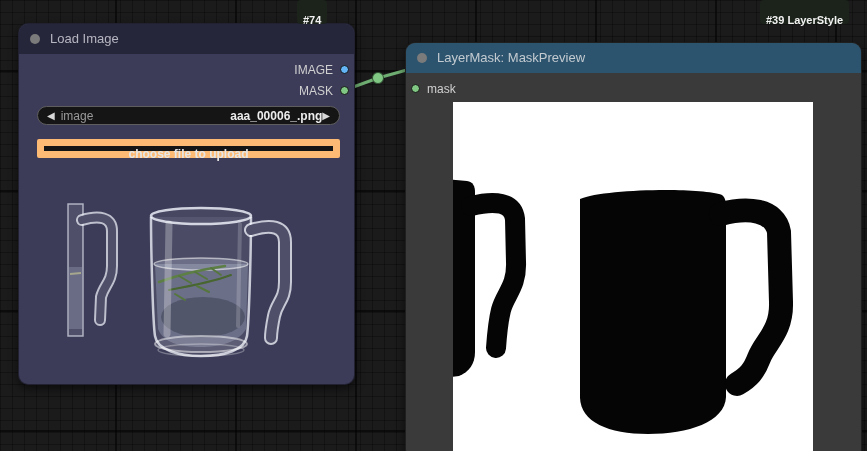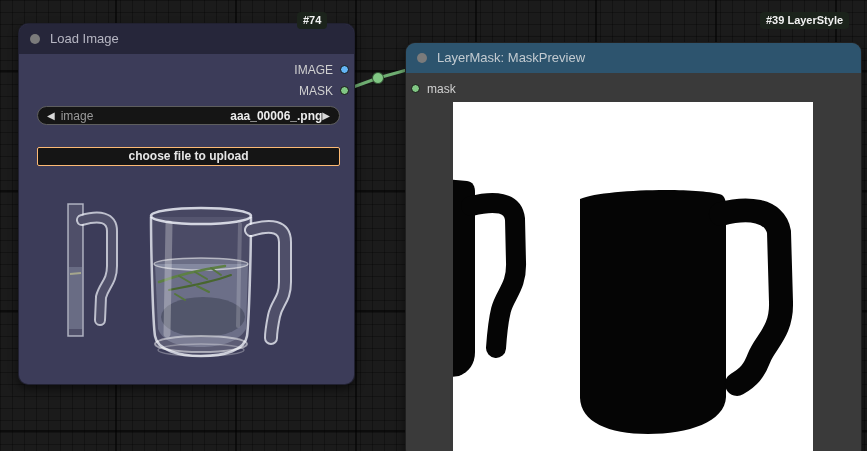--- a/index.html
+++ b/index.html
@@ -14,23 +14,23 @@
       linear-gradient(90deg, rgba(0,0,0,0.55) 2px, transparent 2px),
       linear-gradient(rgba(0,0,0,0.30) 1px, transparent 1px),
       linear-gradient(90deg, rgba(0,0,0,0.30) 1px, transparent 1px);
     background-size:120px 120px, 120px 120px, 12px 12px, 12px 12px;
     background-position:-5px -50px, -5px -50px, 0 0, 0 0;
   }
 
   .link-layer { position:absolute; left:0; top:0; width:867px; height:451px; z-index:2; pointer-events:none; }
 
   .badge {
-    position:absolute; top:12px; height:17px; z-index:4;
+    position:absolute; top:0; height:17px; z-index:4;
     background:#1b231b; color:#f2f2f2; font-size:11px; font-weight:bold;
-    line-height:17px; padding:0 6px; border-radius:4px; white-space:nowrap;
+    line-height:17px; padding:12px 6px; border-radius:4px; white-space:nowrap;
   }
   .badge-74 { left:297px; }
   .badge-75 { left:760px; }
 
   .node {
     position:absolute; border-radius:10px; z-index:3;
     box-shadow:0 4px 10px rgba(0,0,0,0.55);
     border:1px solid rgba(0,0,0,0.45);
   }
   .node-titlebar {
@@ -71,22 +71,22 @@
     display:flex; align-items:center; font-size:12px; color:#d0d0d0;
     padding:0 9px; cursor:pointer;
   }
   .combo-widget .arrow { font-size:10px; color:#d8d8d8; line-height:19px; }
   .combo-widget .combo-label { color:#9a9a9a; margin-left:6px; }
   .combo-widget .combo-value {
     margin-left:auto; margin-right:0; color:#ececec; font-weight:bold;
   }
 
   .upload-button {
-    position:absolute; left:18px; top:123px; width:303px; height:19px;
-    background:#151515; border:1px solid #fdba74; border-radius:2px;
+    position:absolute; left:18px; top:115px; width:303px; height:19px;
+    background:#151515; border:7px solid #fdba74; border-radius:2px;
     color:#e6e6e6; font-size:12px; font-weight:bold; text-align:center;
     line-height:17px; cursor:pointer; font-family:"Liberation Sans",sans-serif;
   }
 
   .image-preview { position:absolute; left:0; top:130px; width:337px; height:232px; }
 
   
   .node-mask-preview { left:405px; top:22px; width:457px; height:417px; background:#3a3a3a;margin-top:20px; }
   .node-mask-preview .node-titlebar { background:#2d546e; }
   .node-mask-preview .node-title { color:#c3cbd1; }

